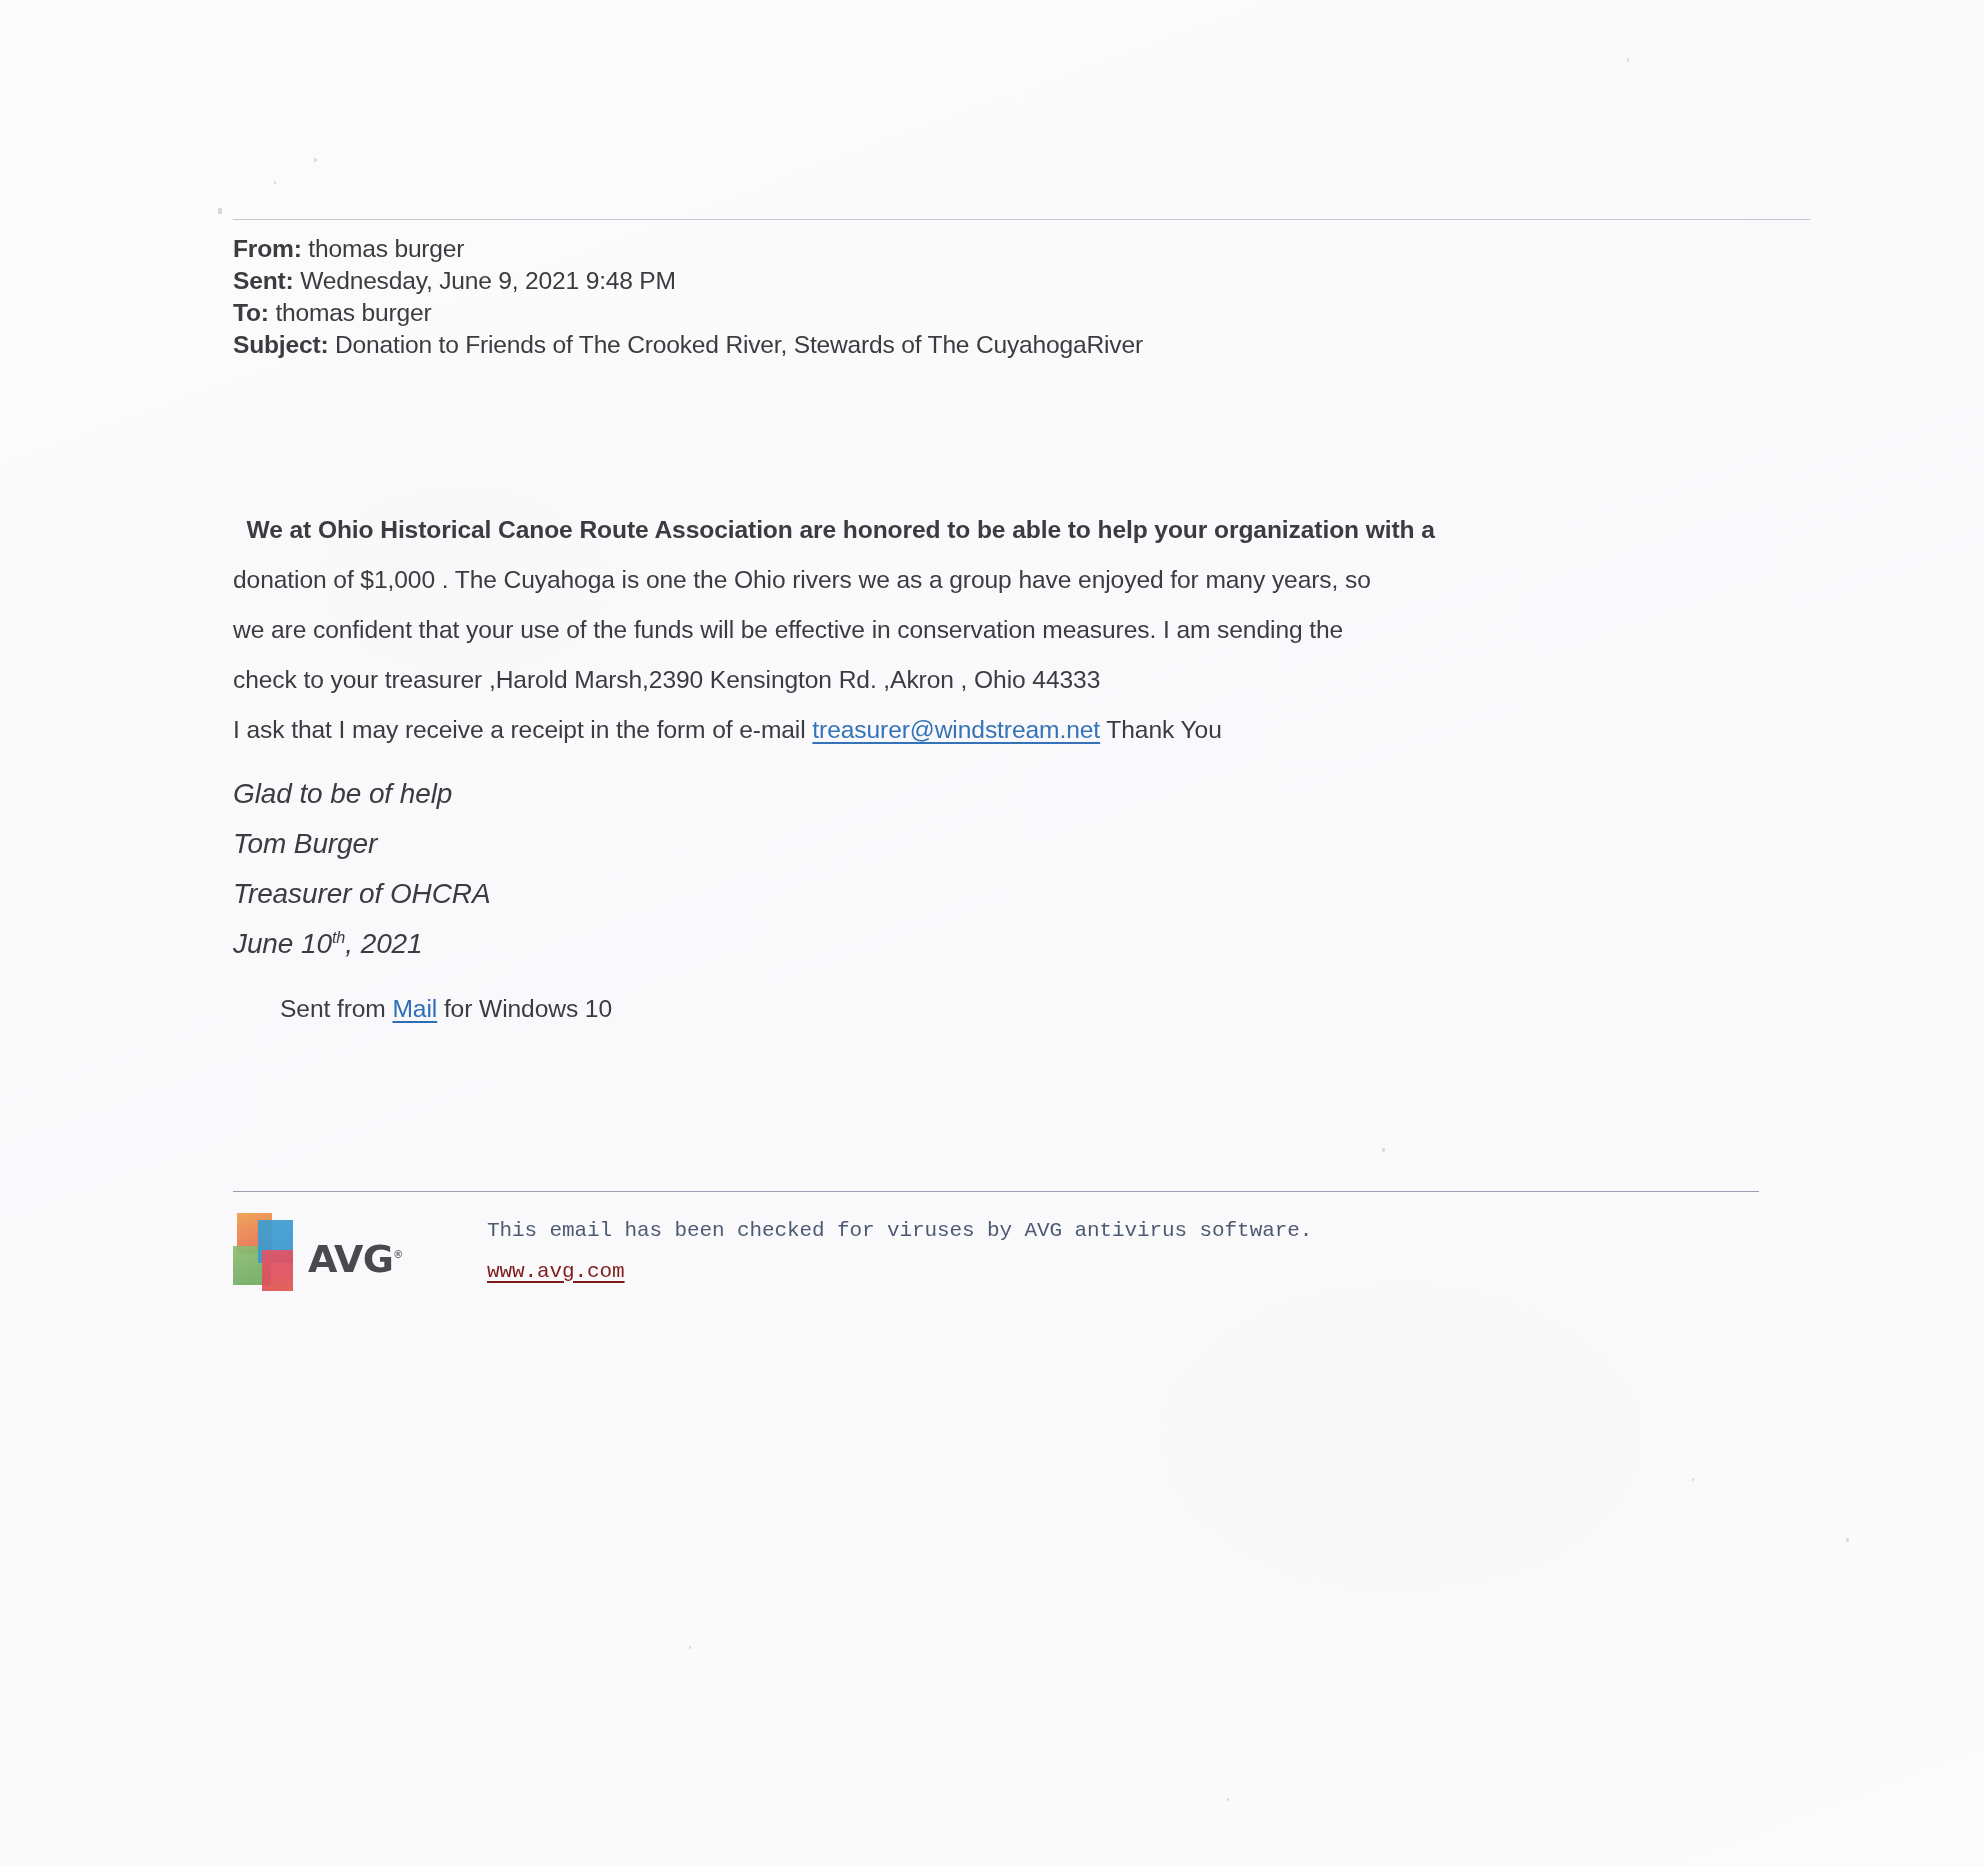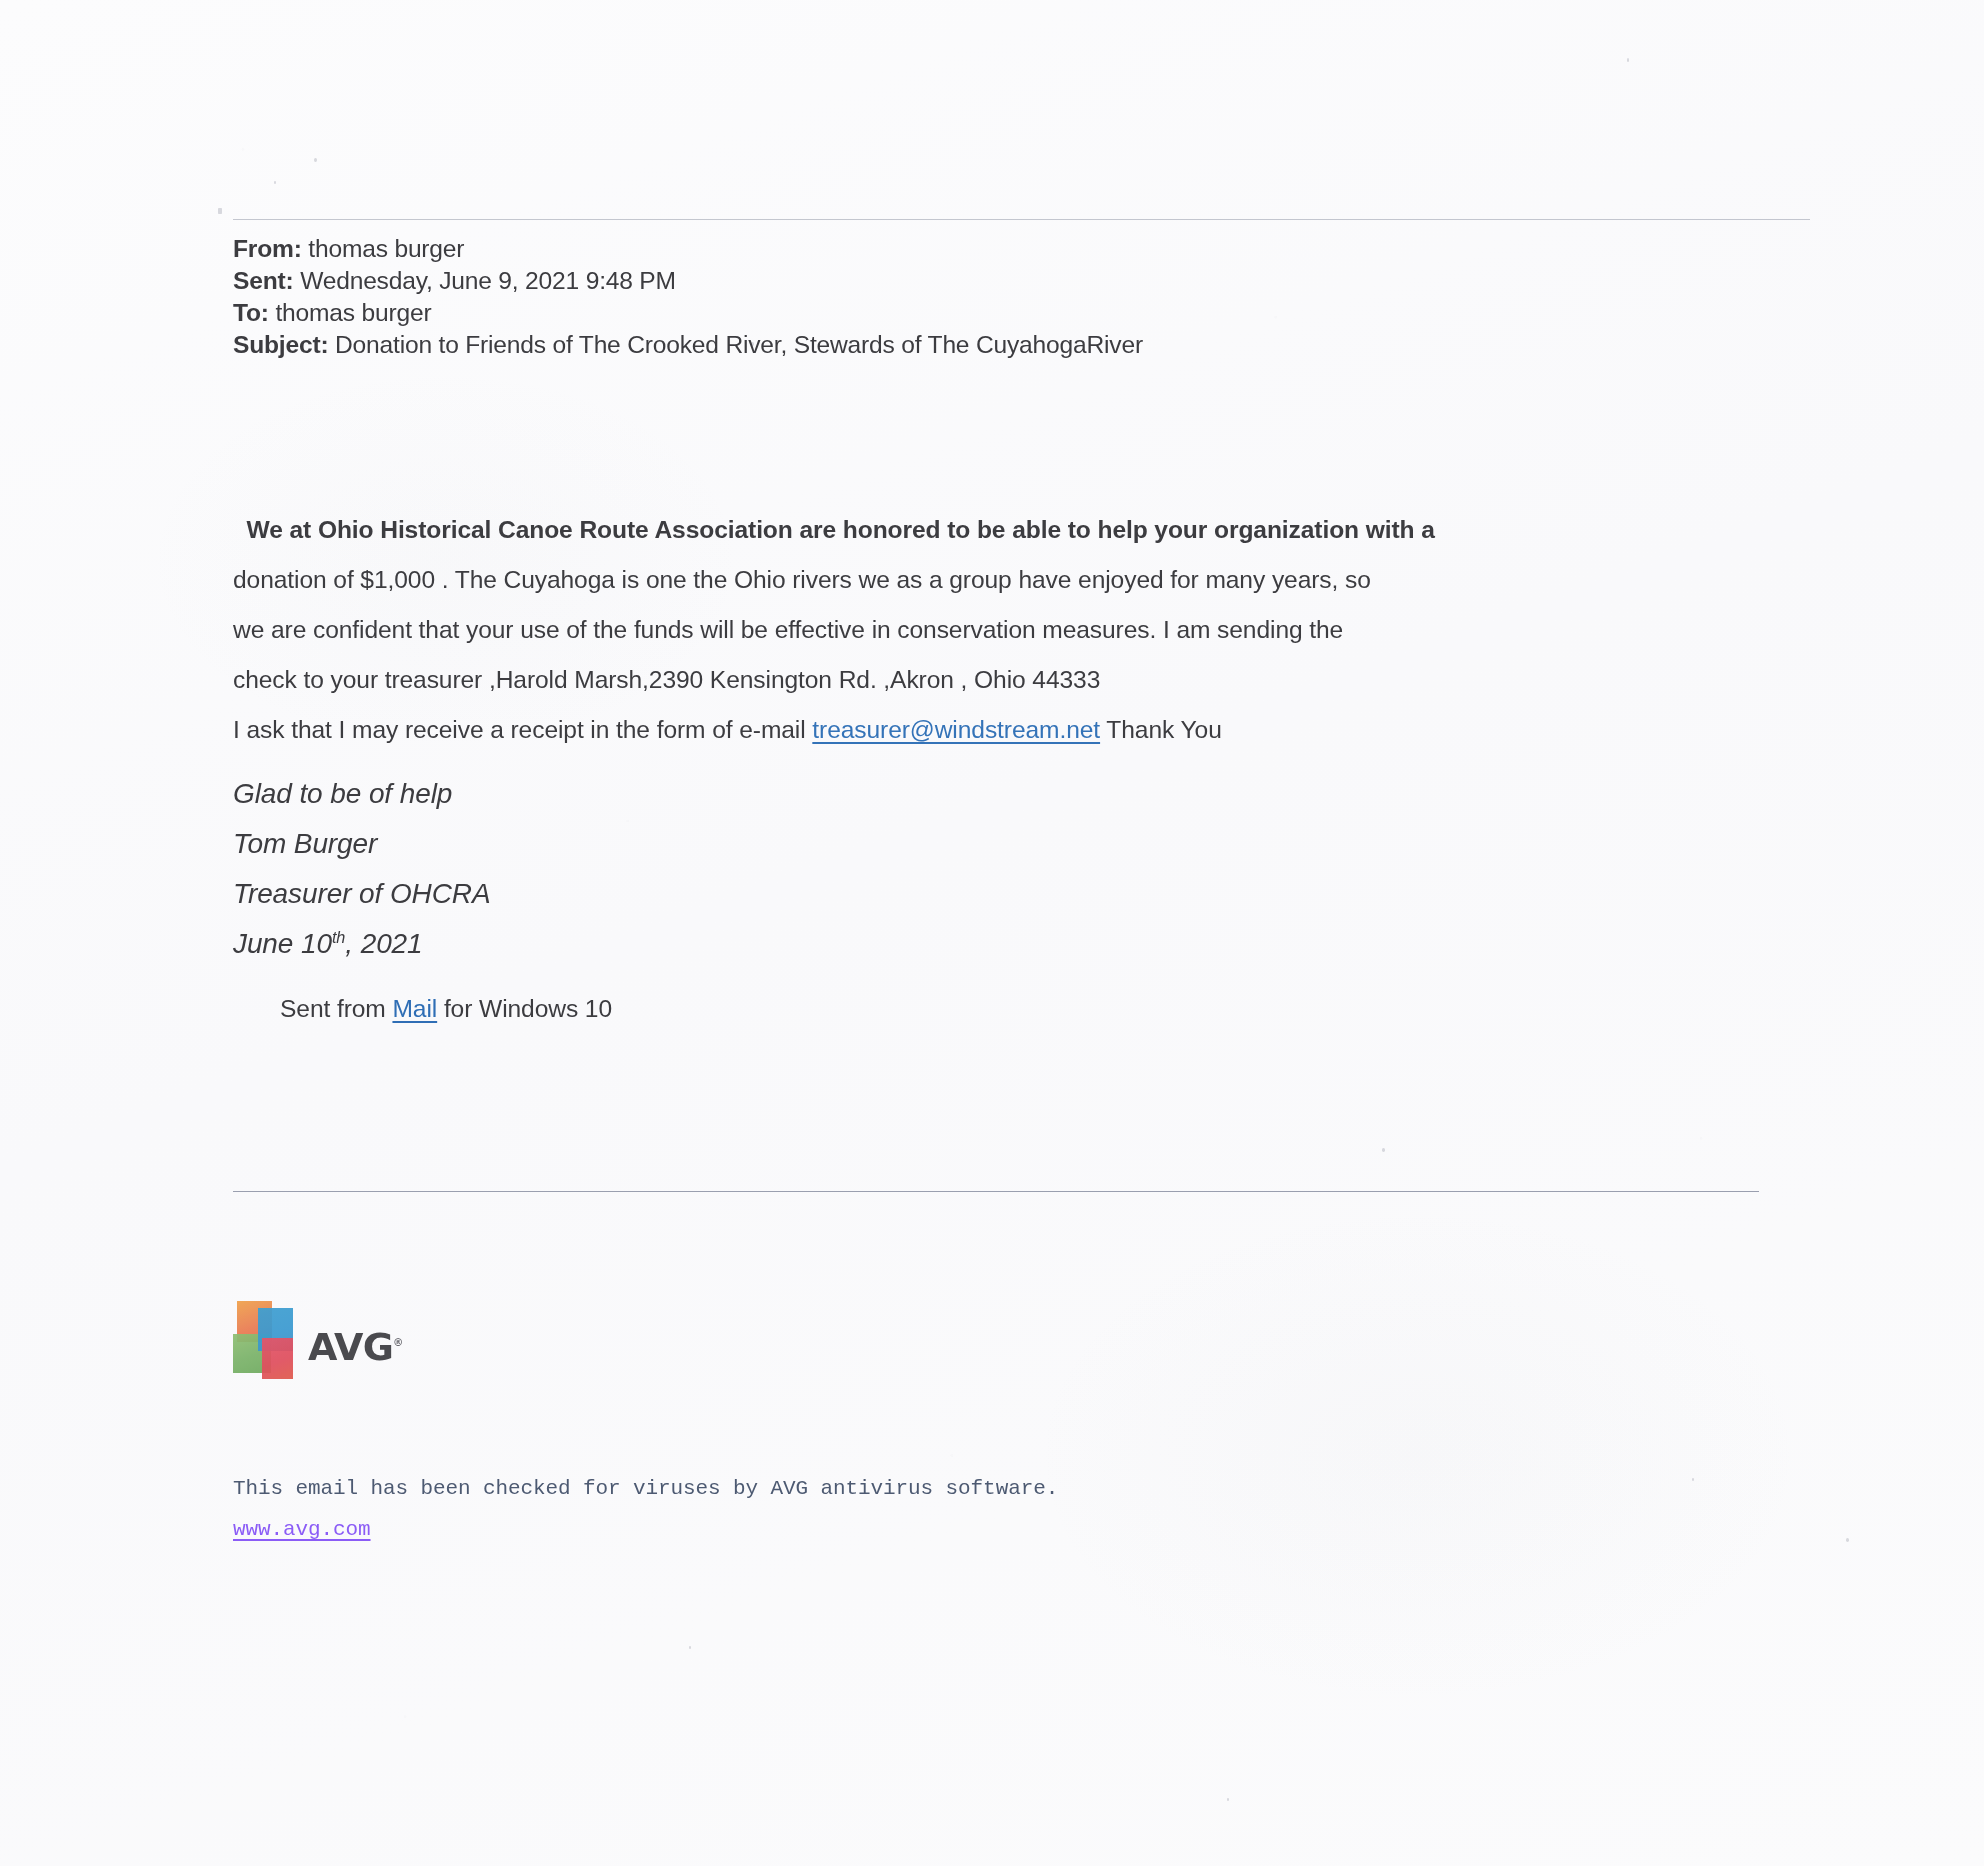--- a/index.html
+++ b/index.html
@@ -145,21 +145,20 @@
     margin-left: 47px;
   }
 
   
   .avg-footer {
     position: absolute;
     left: 233px;
     top: 1208px;
     display: flex;
     align-items: flex-start;
-    flex-direction: column;
   }
 
   .avg-logo-wrap {
     width: 254px;
     flex: 0 0 254px;
     display: flex;
     align-items: center;
     padding-top: 4.8px;
   }
 
@@ -213,21 +212,21 @@
   }
   .avg-text-line {
     font-size: 21px;
     line-height: 41px;
     letter-spacing: -0.1px;
     color: #4d5a72;
     white-space: nowrap;
     font-family: Liberation Mono, monospace;
   }
   .avg-url {
-    color: #8b5cf6;
+    color: #7f1d1d;
     text-decoration: underline;
     text-decoration-thickness: 2px;
     text-underline-offset: 4px;
     cursor: pointer;
   }
 </style>
 </head>
 <body>
 
 <div class="scan-page">

